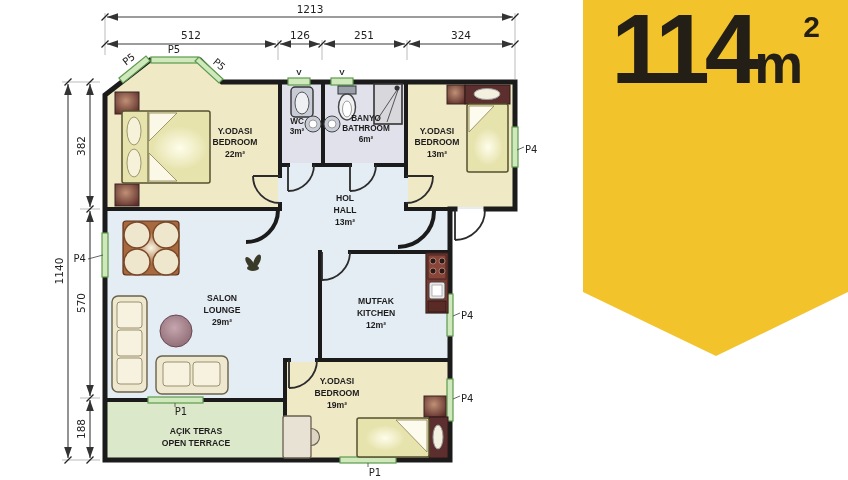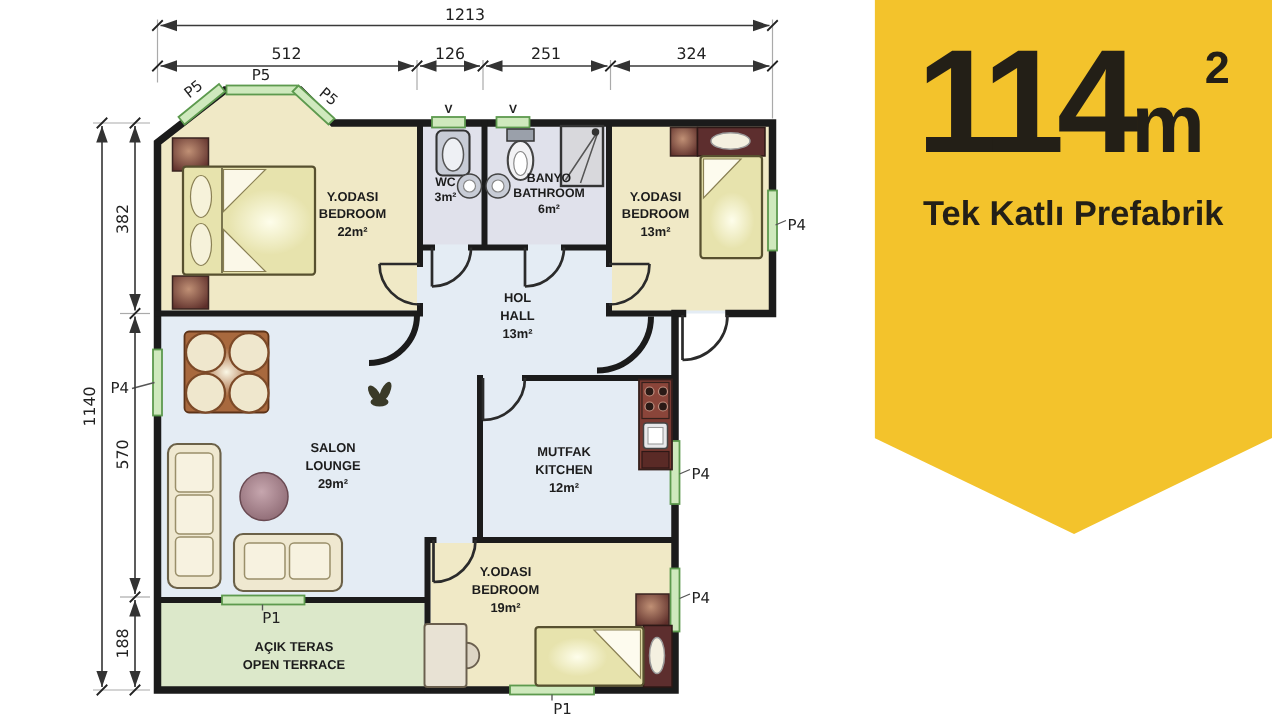--- a/index.html
+++ b/index.html
@@ -6,21 +6,21 @@
   #stage{position:relative;width:848px;height:480px;background:#ffffff;overflow:hidden;
          font-family:"Liberation Sans",sans-serif;}
   #plan-svg{position:absolute;left:0;top:0;}
   .room-label{font-family:"Liberation Sans",sans-serif;font-weight:bold;fill:#1c1c1c;}
   .dim-text{font-family:"DejaVu Sans","Liberation Sans",sans-serif;font-size:10.5px;fill:#222;}
   .ptag{font-family:"DejaVu Sans","Liberation Sans",sans-serif;font-size:10px;fill:#222;}
   .vtag{font-family:"Liberation Sans",sans-serif;font-size:8px;font-weight:bold;fill:#222;}
   .badge{position:absolute;left:583px;top:0;width:265px;height:356px;background:#F3C32C;
          clip-path:polygon(0 0,100% 0,100% 82%,50.2% 100%,0 82%);
          text-align:center;color:#231F17;}
-  .badge-area{margin-top:18px;line-height:1;white-space:nowrap;}
+  .badge-area{line-height:1;white-space:nowrap;}
   .badge-area .n{font-size:98px;font-weight:bold;letter-spacing:-5px;}
   .badge-area .u{font-size:55px;font-weight:bold;letter-spacing:0;}
   .badge-area .s{font-size:30px;font-weight:bold;position:relative;top:-46px;}
   .badge-sub{margin-top:12px;font-size:23px;font-weight:600;line-height:1.28;}
 </style>
 </head>
 <body>
 
 <div id="stage">
 <svg id="plan-svg" width="848" height="480" viewBox="0 0 848 480">
@@ -284,15 +284,14 @@
     <text class="dim-text" x="85" y="146" transform="rotate(-90 85 146)">382</text>
     <text class="dim-text" x="85" y="303" transform="rotate(-90 85 303)">570</text>
     <text class="dim-text" x="85" y="429" transform="rotate(-90 85 429)">188</text>
   </g>
 </svg>
 
 <div class="badge">
   <div class="badge-area">
     <span class="n">114</span><span class="u">m</span><span class="s">2</span>
   </div>
-  <div class="badge-sub">Tek Katlı Prefabrik</div>
 </div>
 </div>
 
 </body></html>

